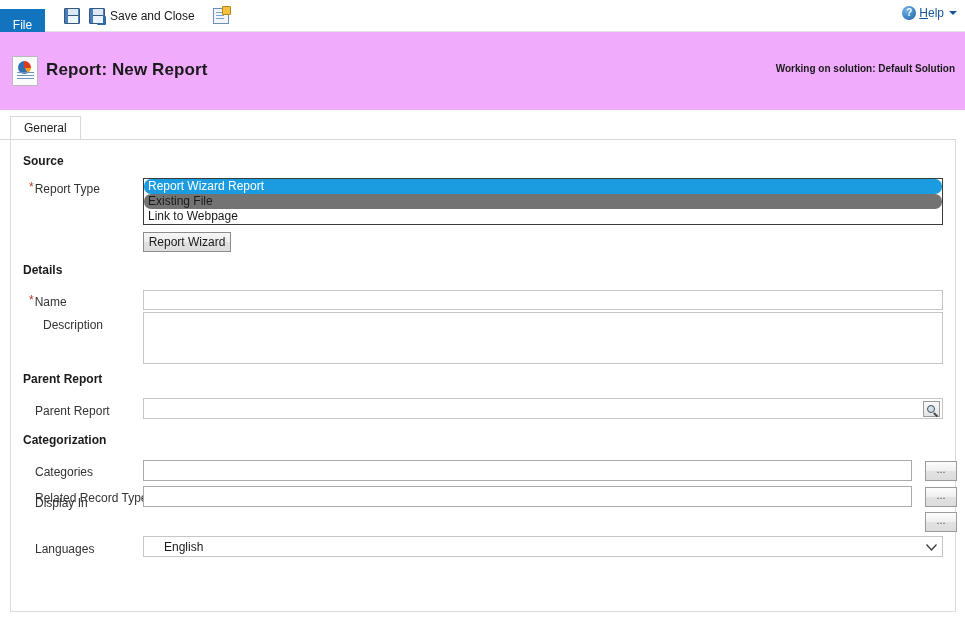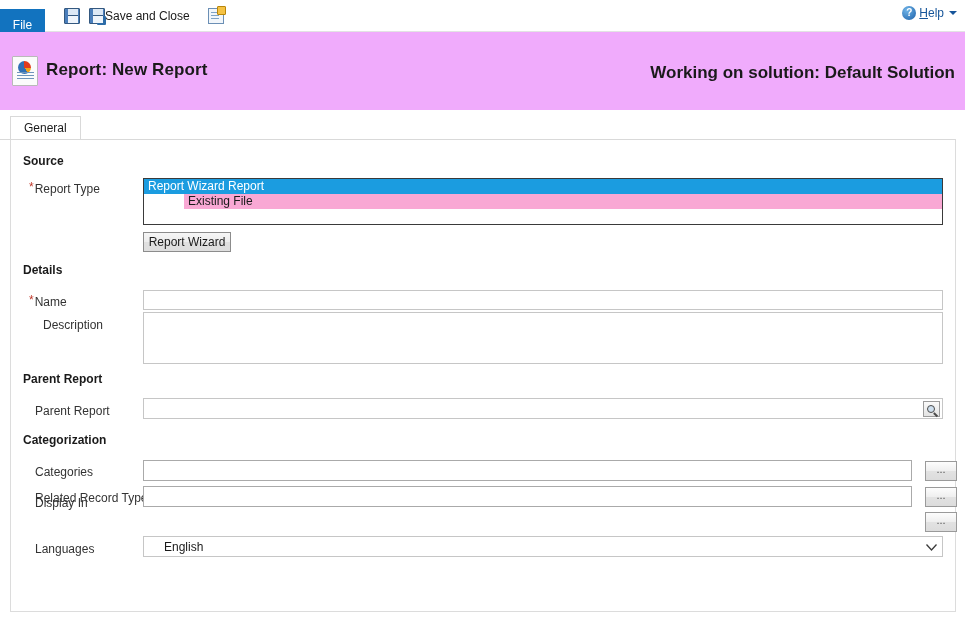--- a/index.html
+++ b/index.html
@@ -46,20 +46,21 @@
     display: flex;
     align-items: center;
     gap: 0px;
   }
   .cmd-btn {
     display: flex;
     align-items: center;
     height: 26px;
     padding: 0 3px;
     cursor: pointer;
+    gap: 5px;
   }
   .cmd-label { font-size: 12px; color: #1a1a1a; white-space: nowrap; }
 
   
   .ico-floppy {
     width: 16px; height: 16px;
     position: relative;
     background: #4a7ebb;
     border: 1px solid #34587f;
     border-radius: 1px;
@@ -185,21 +186,21 @@
     position: absolute;
     left: 46px; top: 28px;
     font-size: 17px;
     font-weight: bold;
     color: #1a1a1a;
     letter-spacing: 0.1px;
   }
   #solution-note {
     position: absolute;
     right: 10px; top: 31px;
-    font-size: 17px;
+    font-size: 10px;
     font-weight: bold;
     color: #1a1a1a;
     margin-left: 28px;
   }
 
   
   #tabstrip {
     position: absolute;
     left: 10px; top: 116px;
     width: 946px; height: 23px;
@@ -288,26 +289,27 @@
     cursor: pointer;
   }
   .lb-item {
     height: 15px;
     line-height: 15px;
     padding: 0 4px;
     font-size: 12px;
     color: #1a1a1a;
     white-space: nowrap;
     cursor: pointer;
+    border-radius: 7px;
   }
   .lb-item.selected {
     background: #1b9ce0;
     color: #ffffff;
   }
-  .lb-item.alt { background: #f9a8d4; margin-left: 40px; }
+  .lb-item.alt { background: #737373; }
 
   
   .btn {
     position: absolute;
     border: 1px solid #8c8c8c;
     background: linear-gradient(to bottom, #f6f6f6 0%, #ececec 50%, #e0e0e0 51%, #dedede 100%);
     font-family: "Liberation Sans", sans-serif;
     font-size: 12px;
     color: #1a1a1a;
     cursor: pointer;
@@ -439,20 +441,23 @@
     <span class="req-star">*</span><span>Report Type</span>
   </div>
 
   <div id="report-type-list">
     <div class="lb-item selected">
       <span>Report Wizard Report</span>
     </div>
     <div class="lb-item alt">
       <span>Existing File</span>
     </div>
+    <div class="lb-item">
+      <span>Link to Webpage</span>
+    </div>
   </div>
 
   <button class="btn" style="left:132px; top:92px; width:88px; height:20px;">Report Wizard</button>
 
   <div class="section-title" style="left:12px; top:123px;">Details</div>
 
   <div class="field-label" style="left:18px; top:155px;">
     <span class="req-star">*</span><span>Name</span>
   </div>
   <input class="txt txt-lite" type="text" style="left: 132px; top: 150px; width: 800px; height: 20px;" placeholder="">

